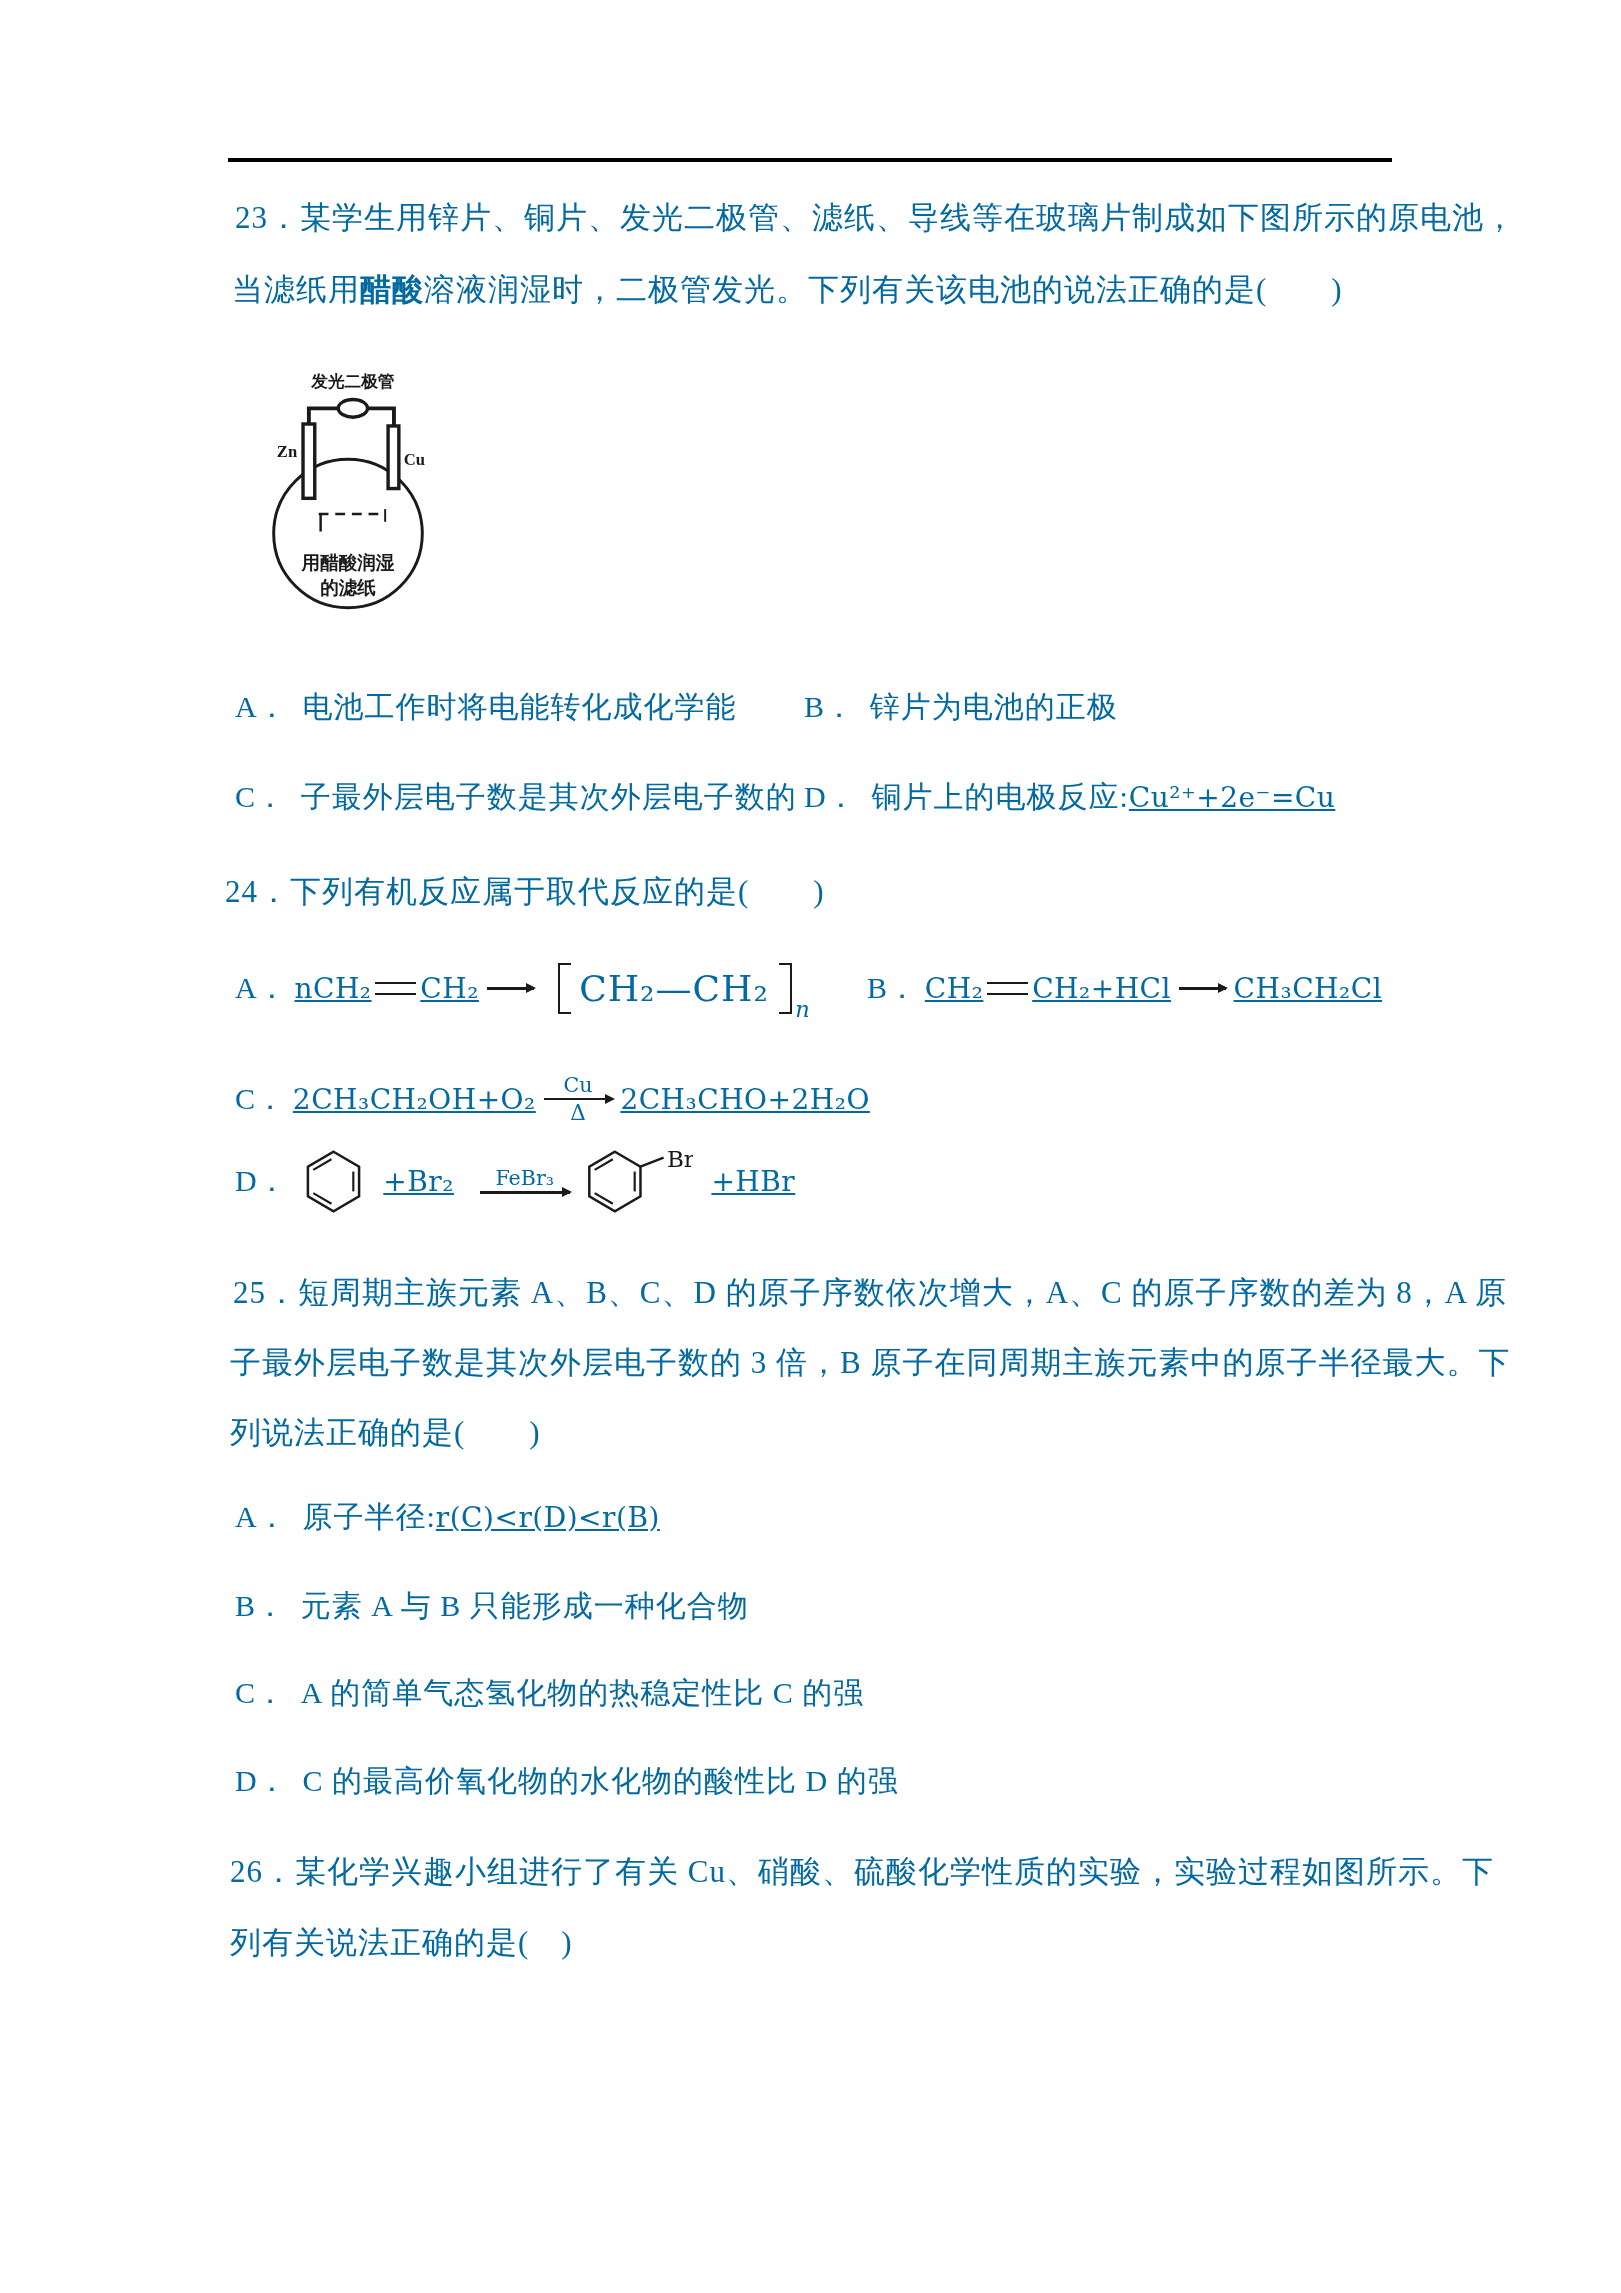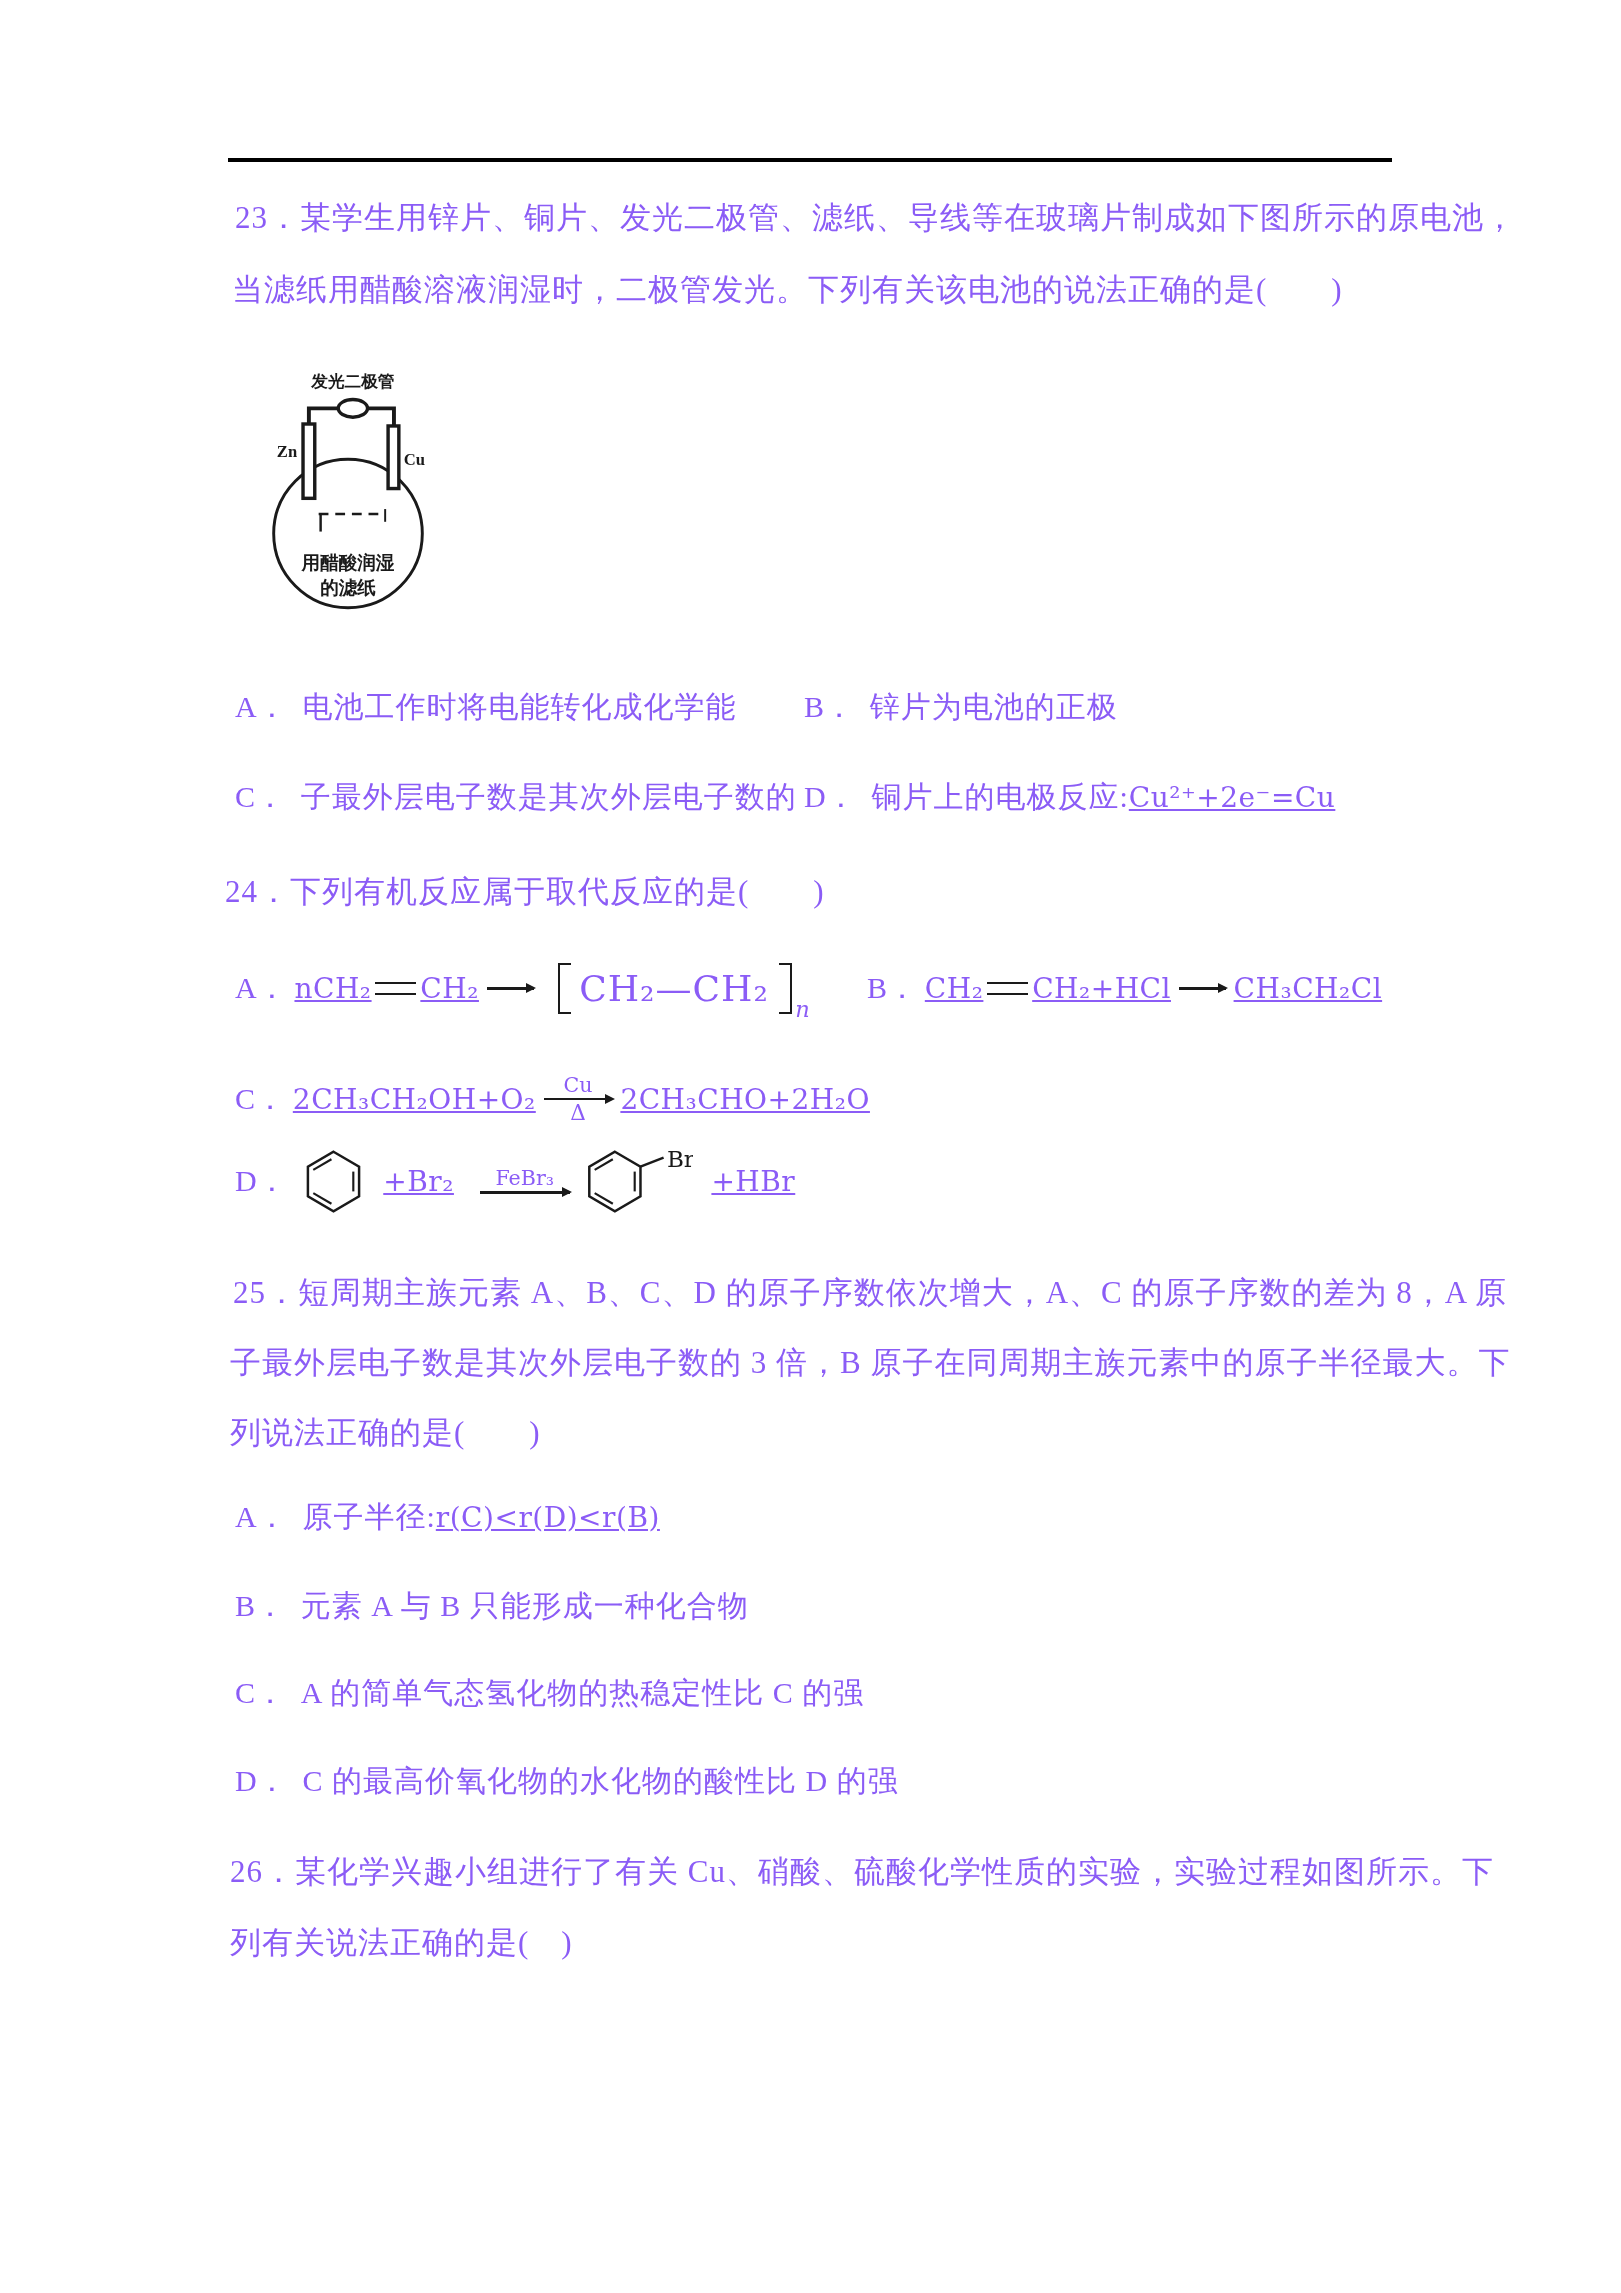--- a/index.html
+++ b/index.html
@@ -1,38 +1,38 @@
 <!DOCTYPE html>
 <html><head>
 <meta charset="utf-8">
 <style>
   html,body{margin:0;padding:0;background:#ffffff;}
   .page{
     position:relative;
     width:1621px;
     height:2138px;
     background:#ffffff;
-    color:#8b5cf6;
+    color:#0369a1;
     font-family:"Liberation Serif","DejaVu Serif",serif;
     overflow:hidden;
   }
   .rule{
     position:absolute;
     left:228px; top:158px;
     width:1164px; height:3.9px;
     background:#000;
   }
   .stem{
     position:absolute;
     font-size:31px;
     letter-spacing:1px;
     white-space:nowrap;
     line-height:1.25;
   }
-  .bold{font-weight:normal;}
+  .bold{font-weight:bold;}
   .row{
     position:absolute;
     display:flex;
     align-items:center;
     white-space:nowrap;
   }
   .olabel{font-size:30px; margin-right:7.8px;}
   .otext{font-size:30px; letter-spacing:1px;margin-left:8px;}
   .fx{
     font-family:"DejaVu Serif","Liberation Serif",serif;

